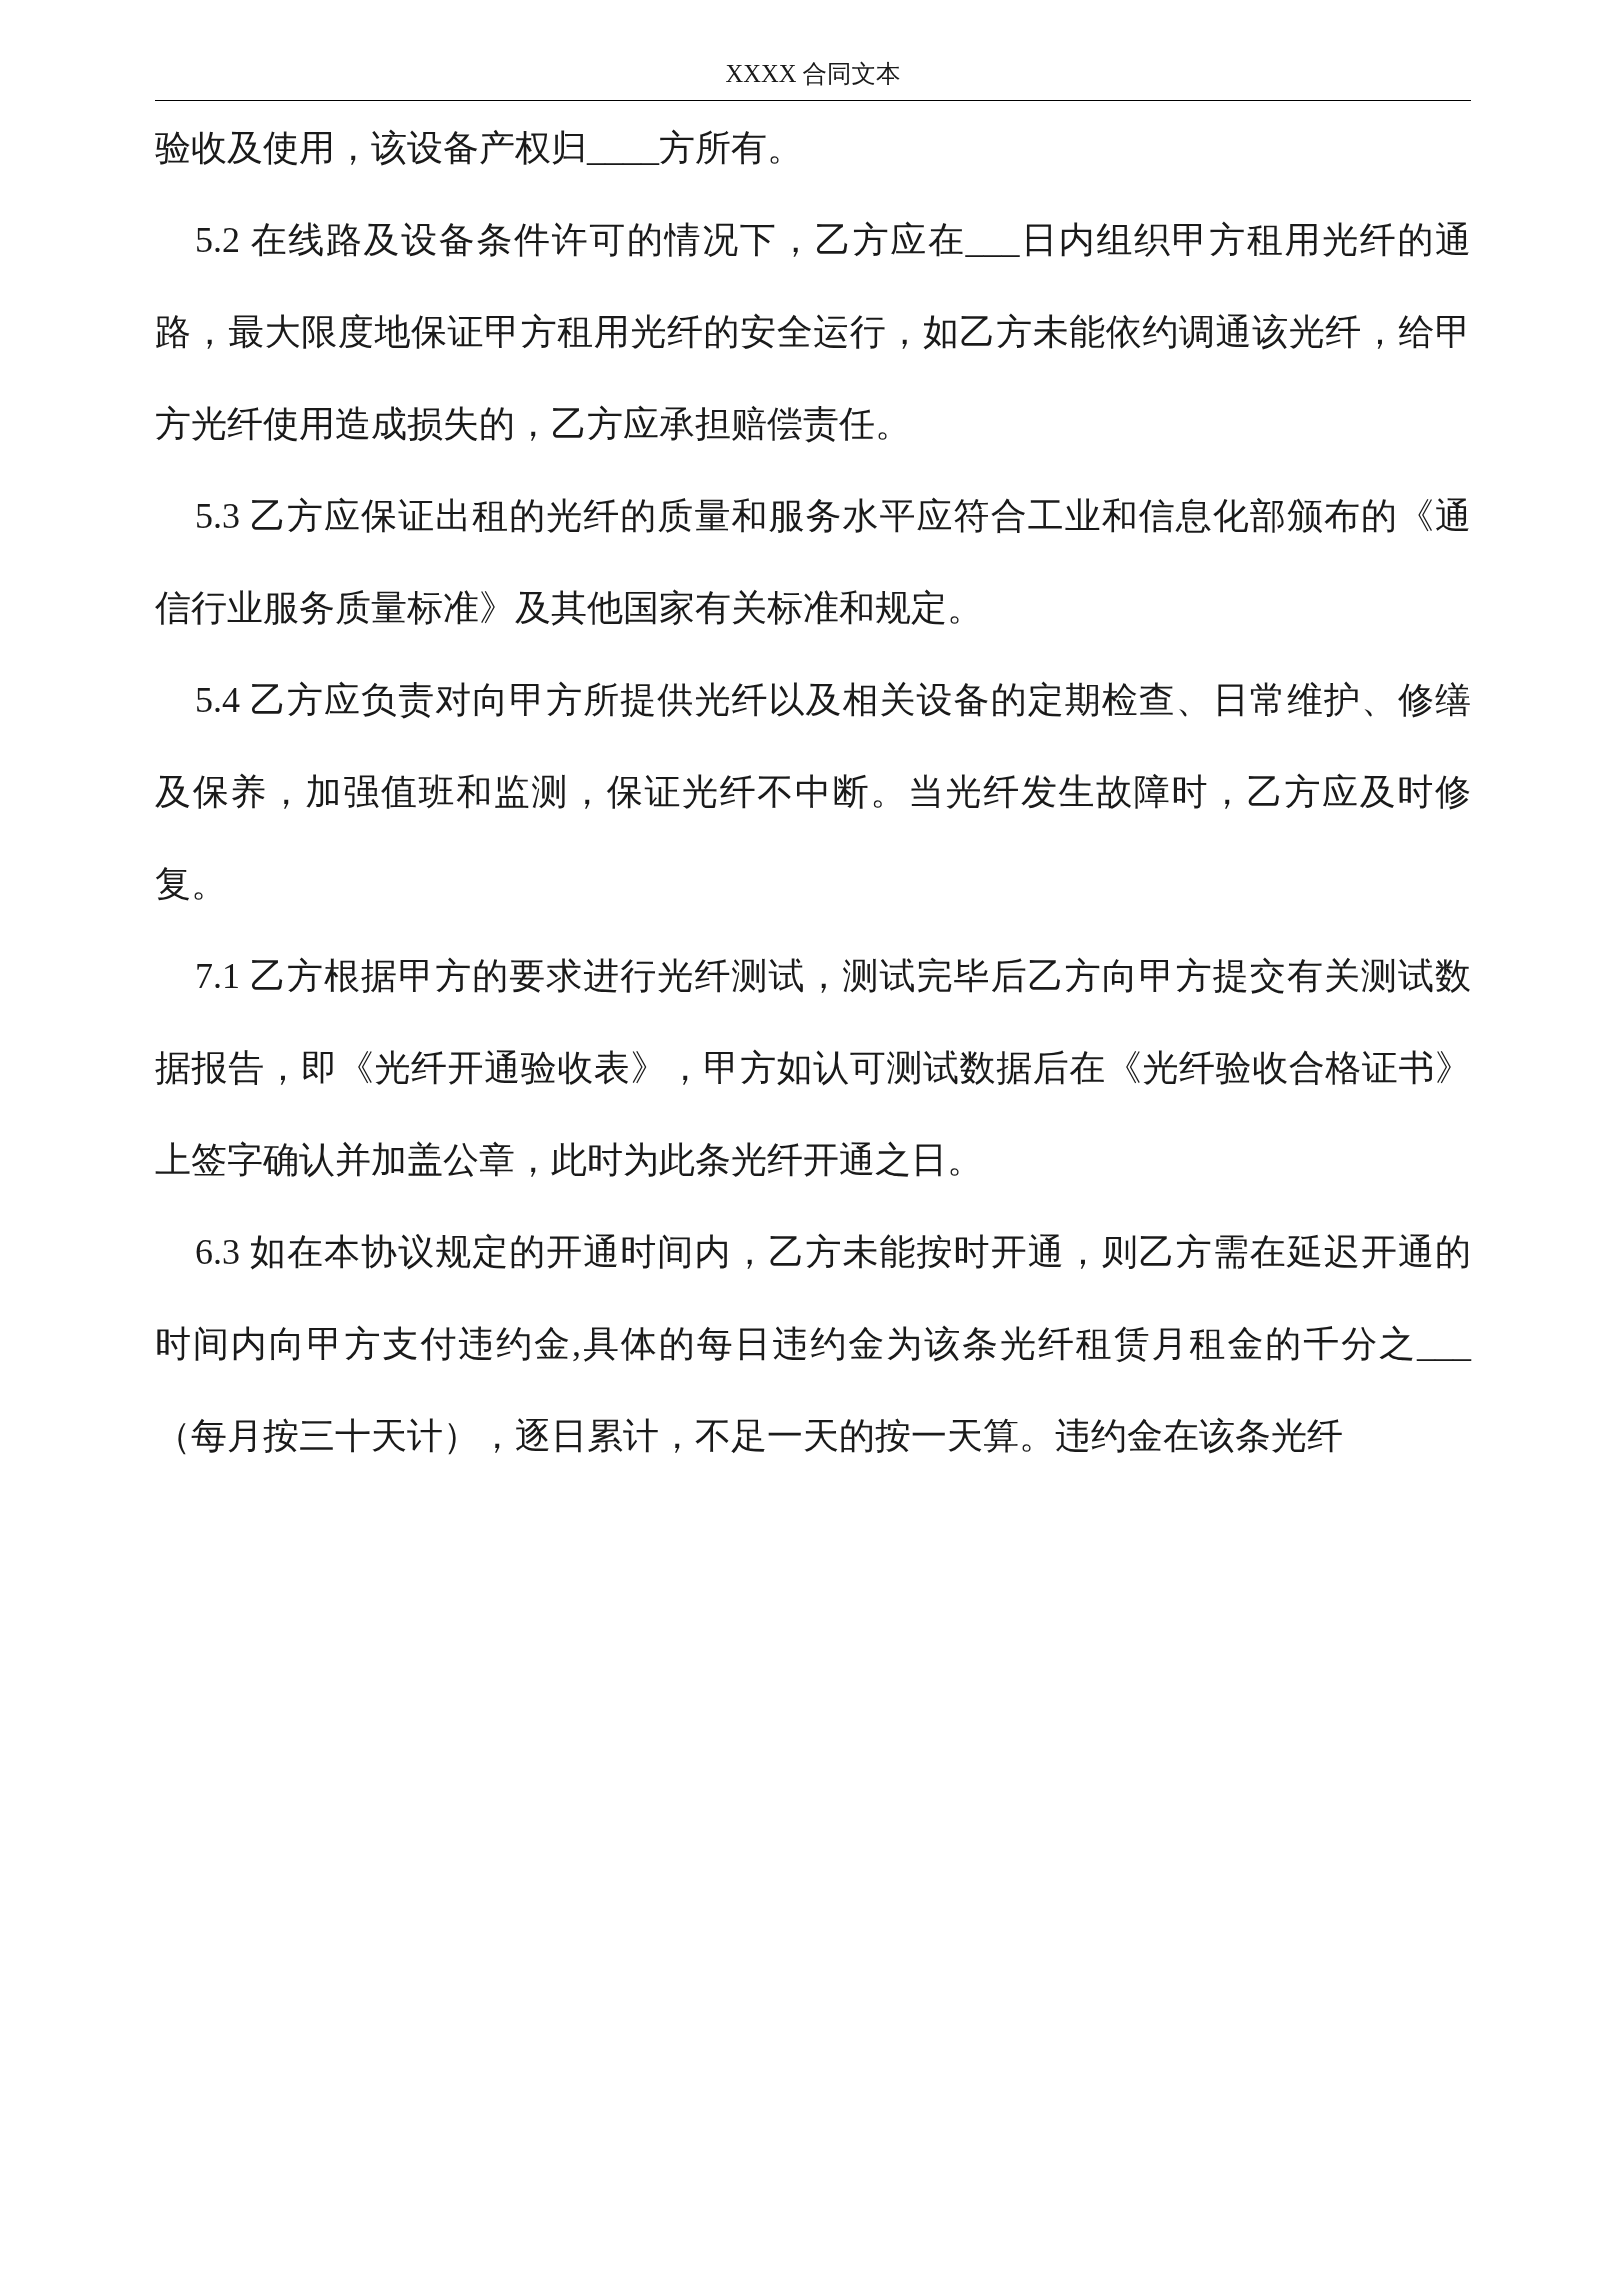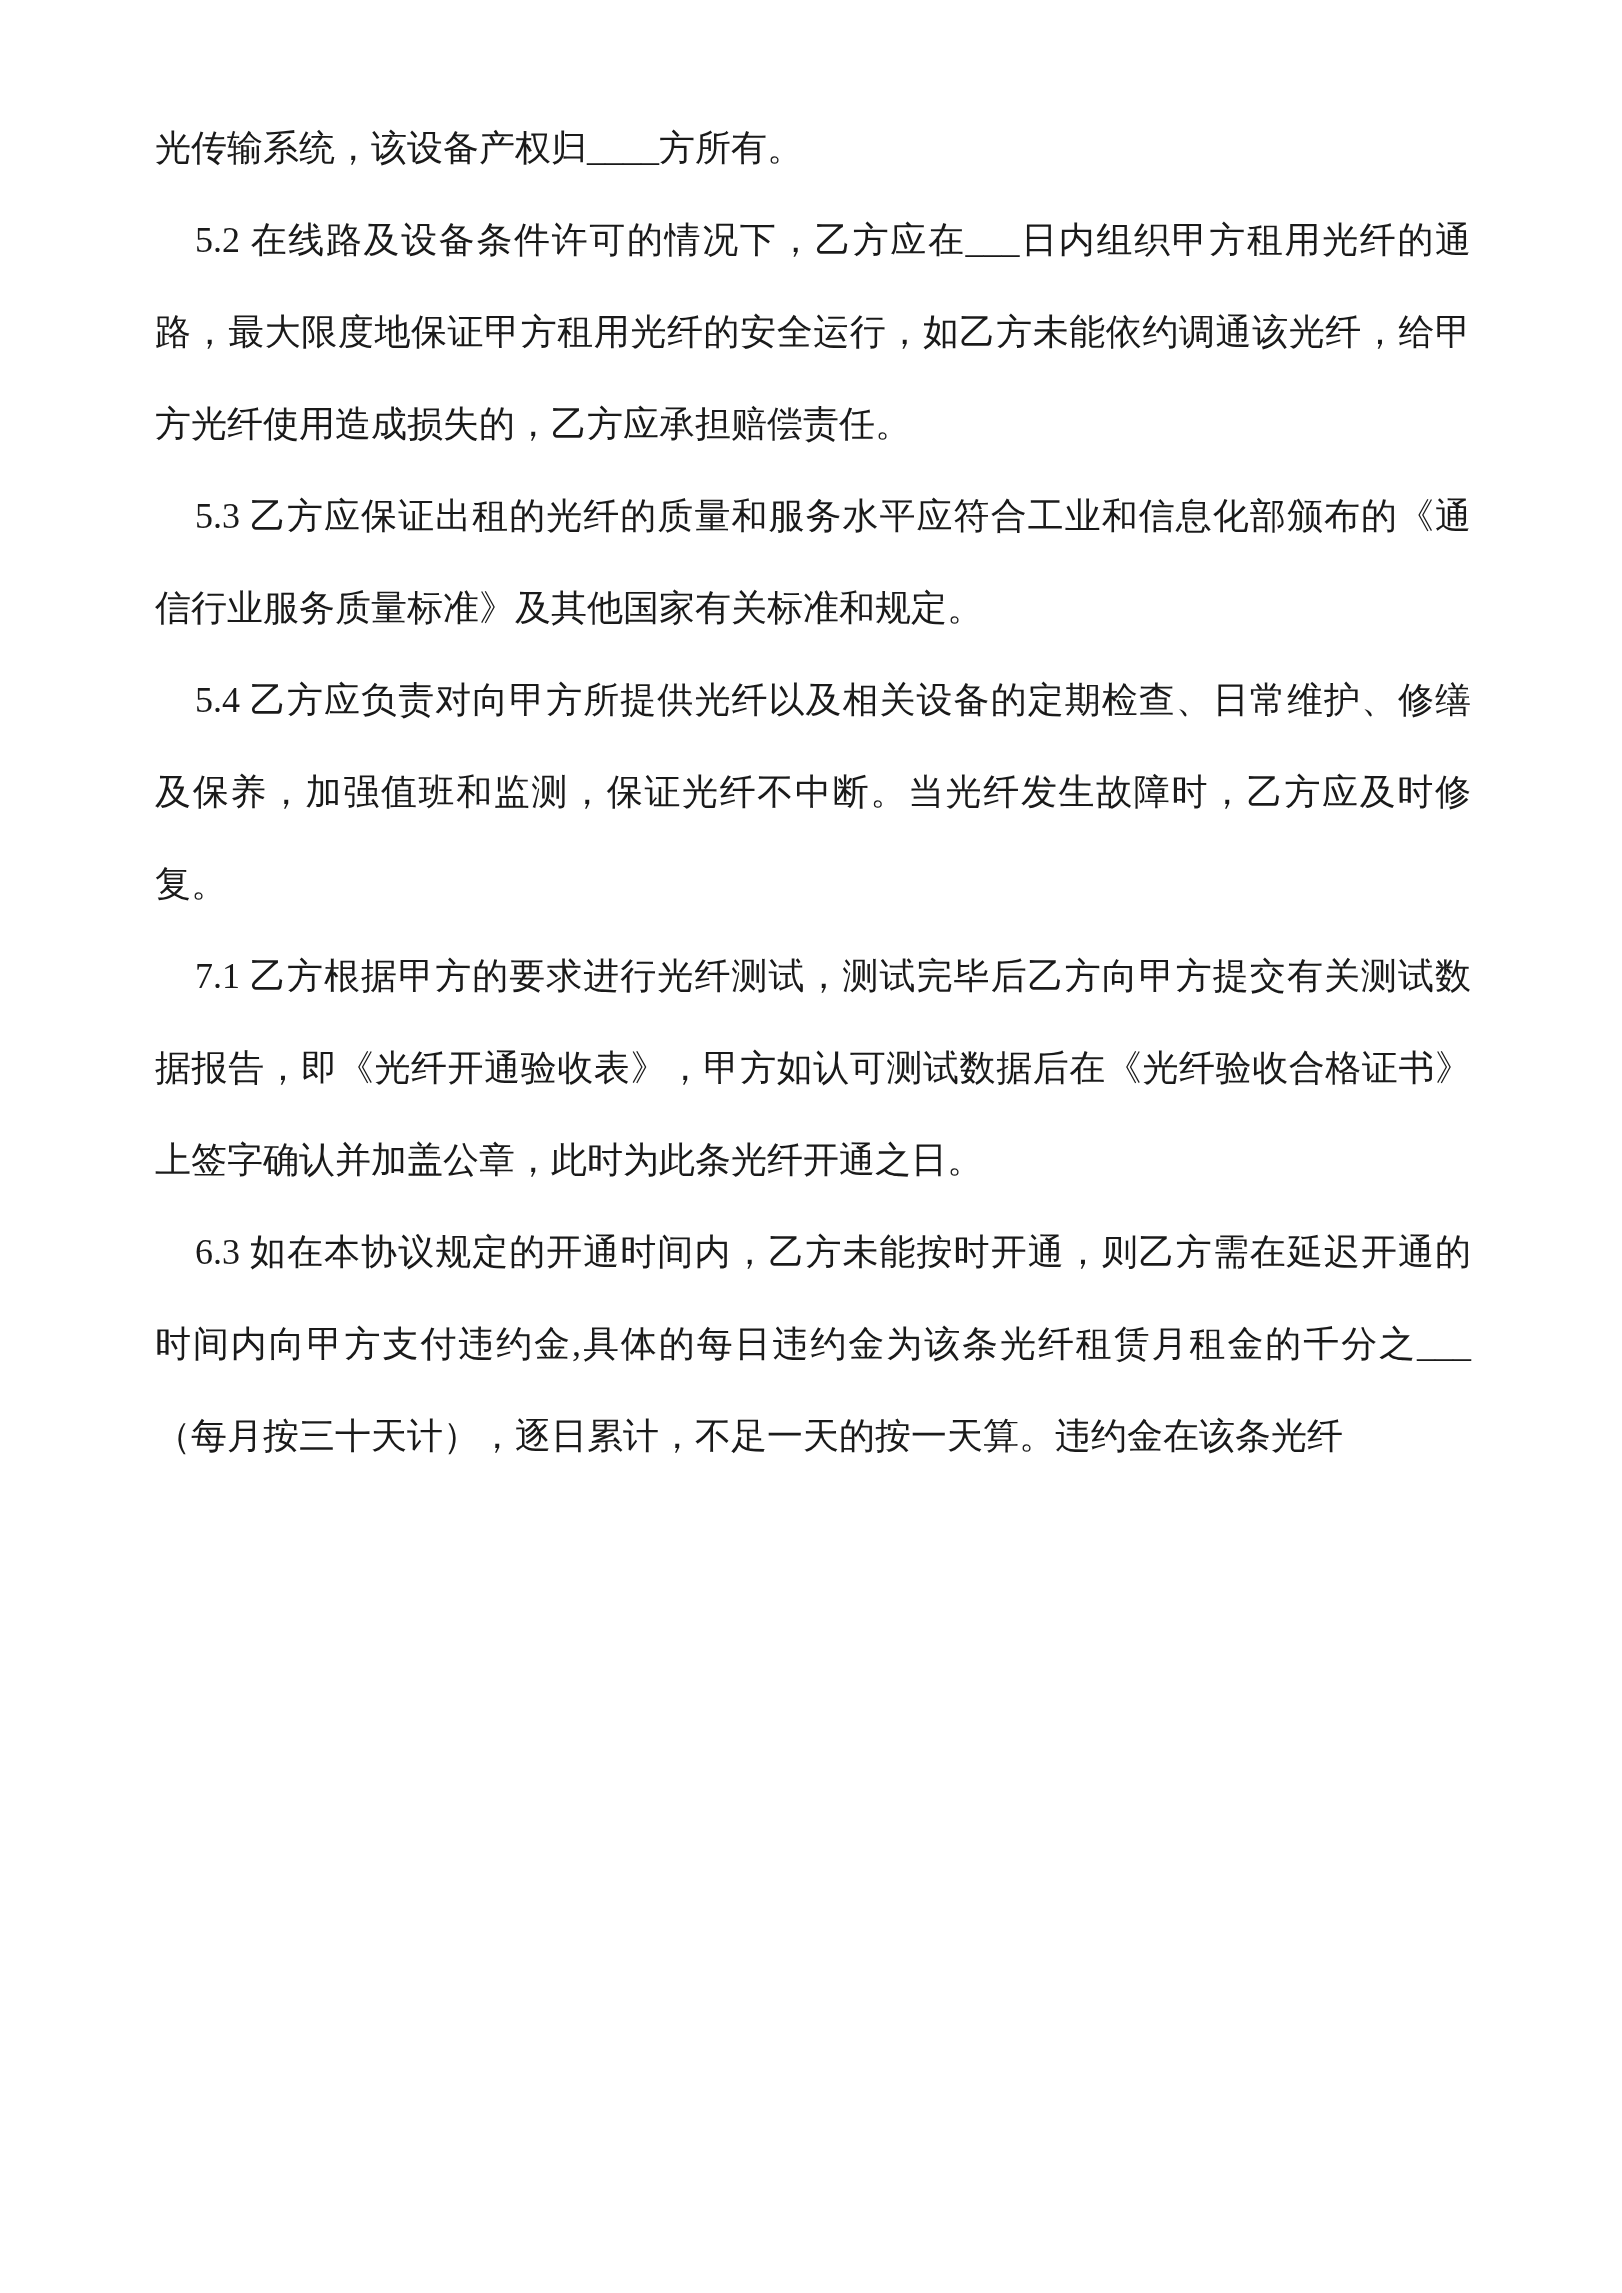--- a/index.html
+++ b/index.html
@@ -66,23 +66,26 @@
     font-size: 24.5px;
     line-height: 33px;
     padding-top: 11px;
   }
 </style>
 </head>
 <body>
 
 <div class="page">
 
+  <header class="page-header">
+    <span class="header-title">XXXX 合同文本</span>
+  </header>
 
   <main class="page-body">
-    <p class="para no-indent">光传输系统，该设备产权归____方所有。</p>
+    <p class="para no-indent">验收及使用，该设备产权归____方所有。</p>
     <p class="para">5.2 在线路及设备条件许可的情况下，乙方应在___日内组织甲方租用光纤的通路，最大限度地保证甲方租用光纤的安全运行，如乙方未能依约调通该光纤，给甲方光纤使用造成损失的，乙方应承担赔偿责任。</p>
     <p class="para">5.3 乙方应保证出租的光纤的质量和服务水平应符合工业和信息化部颁布的《通信行业服务质量标准》及其他国家有关标准和规定。</p>
     <p class="para">5.4 乙方应负责对向甲方所提供光纤以及相关设备的定期检查、日常维护、修缮及保养，加强值班和监测，保证光纤不中断。当光纤发生故障时，乙方应及时修复。</p>
     <p class="para">7.1 乙方根据甲方的要求进行光纤测试，测试完毕后乙方向甲方提交有关测试数据报告，即《光纤开通验收表》，甲方如认可测试数据后在《光纤验收合格证书》上签字确认并加盖公章，此时为此条光纤开通之日。</p>
     <p class="para">6.3 如在本协议规定的开通时间内，乙方未能按时开通，则乙方需在延迟开通的时间内向甲方支付违约金,具体的每日违约金为该条光纤租赁月租金的千分之___（每月按三十天计），逐日累计，不足一天的按一天算。违约金在该条光纤</p>
   </main>
 
 
 </div>
 

